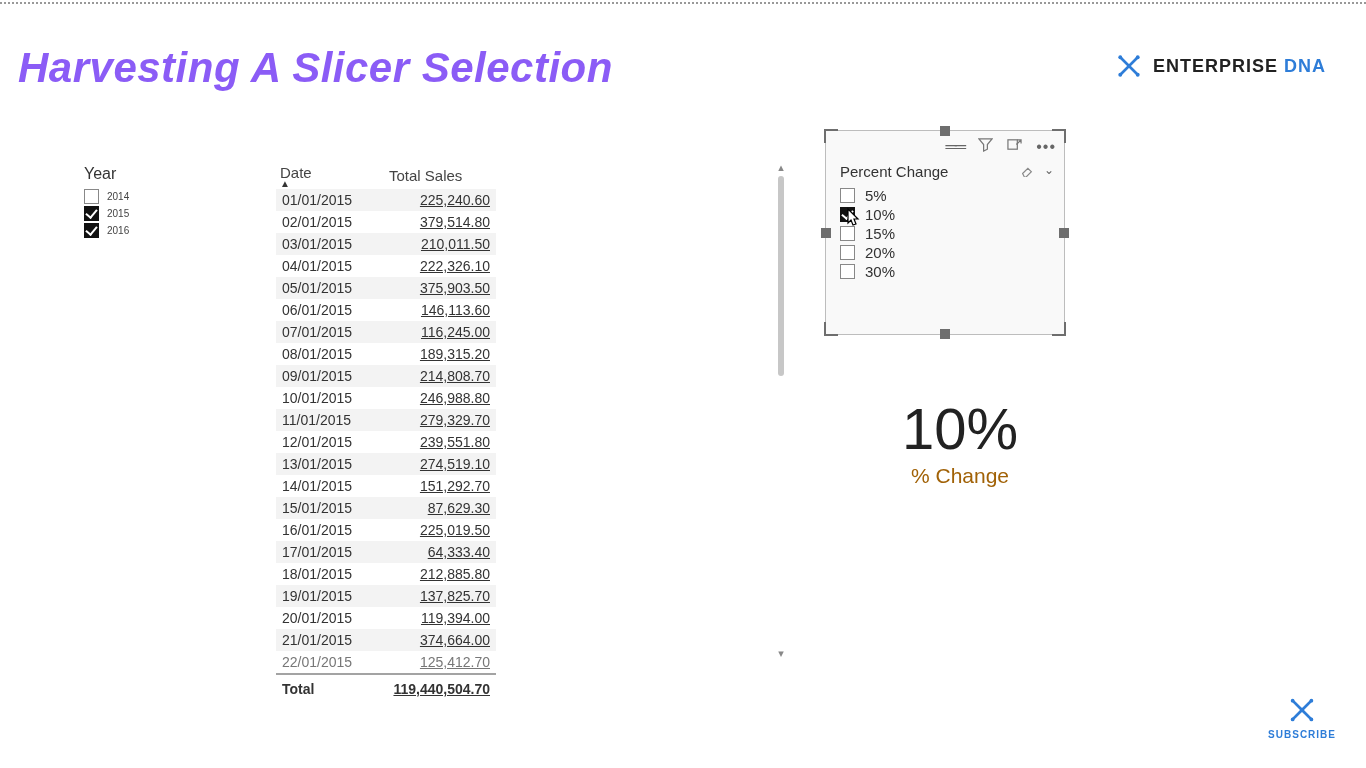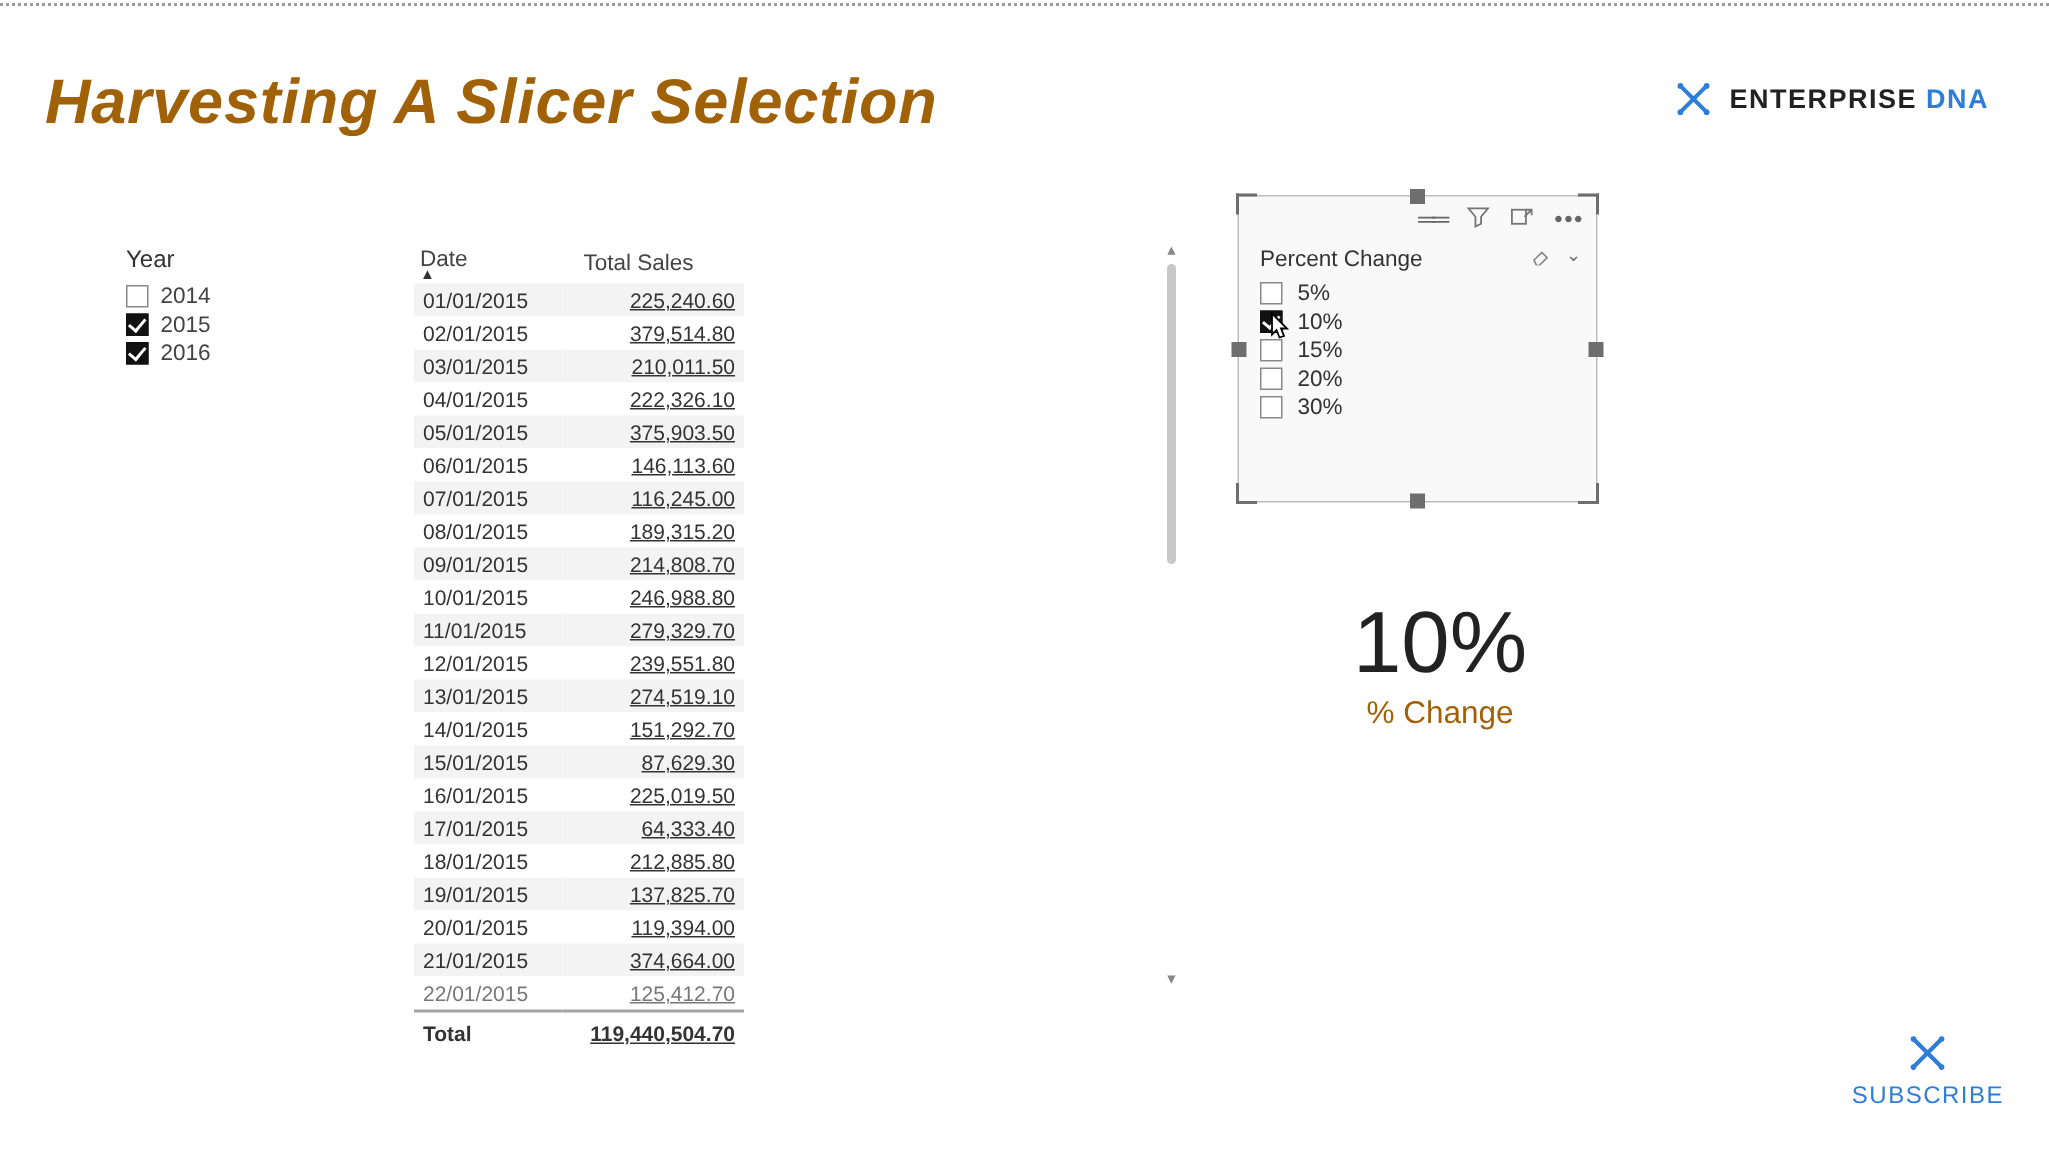--- a/index.html
+++ b/index.html
@@ -14,22 +14,22 @@
   .dotted-top {
     border-top: 2px dotted #999;
     width: 100%;
     position: absolute;
     top: 2px;
     left: 0;
   }
   .title {
     position: absolute;
     top: 44px;
-    left: 30px;
-    color: #a16207;
+    left: 18px;
+    color: #8b5cf6;
     font-weight: 800;
     font-style: italic;
     font-size: 42px;
     letter-spacing: 0.5px;
   }
   .logo {
     position: absolute;
     top: 52px;
     right: 40px;
     display: flex;
@@ -55,21 +55,21 @@
   .cb {
     width: 15px; height: 15px; border: 1px solid #888; display: inline-block;
     position: relative; cursor: pointer; background: #fff;
   }
   .cb.checked { background: #111; border-color: #111; }
   .cb.checked::after {
     content: ""; position: absolute; left: 3px; top: 0px;
     width: 5px; height: 9px; border: solid #fff; border-width: 0 2px 2px 0;
     transform: rotate(40deg);
   }
-  .year-label { font-size: 15px; color: #444; }
+  .year-label { font-size: 10px; color: #444; }
 
   
   .table-wrap {
     position: absolute;
     top: 160px;
     left: 276px;
     width: 510px;
     height: 530px;
   }
   .tbl { width: 220px; border-collapse: collapse; font-size: 14px; color: #333; }
@@ -146,21 +146,21 @@
     top: 395px; left: 830px;
     width: 260px; text-align: center;
   }
   .card-value { font-size: 58px; font-weight: 400; color: #222; }
   .card-label { font-size: 21px; color: #a16207; margin-top: 2px; }
 
   .subscribe {
     position:absolute; right:30px; bottom:28px; text-align:center;
   }
   .subscribe .dna-icon{width:36px;height:30px;}
-  .subscribe-text{ color:#2e7dd8; font-size:16px; font-weight:400; letter-spacing:1px;}
+  .subscribe-text{ color:#2e7dd8; font-size:10px; font-weight:700; letter-spacing:1px;}
 </style>
 </head>
 <body>
 
 <div class="dotted-top"></div>
 
 <h1 class="title">Harvesting A Slicer Selection</h1>
 
 <div class="logo">
   <svg class="dna-icon" viewBox="0 0 32 32">

